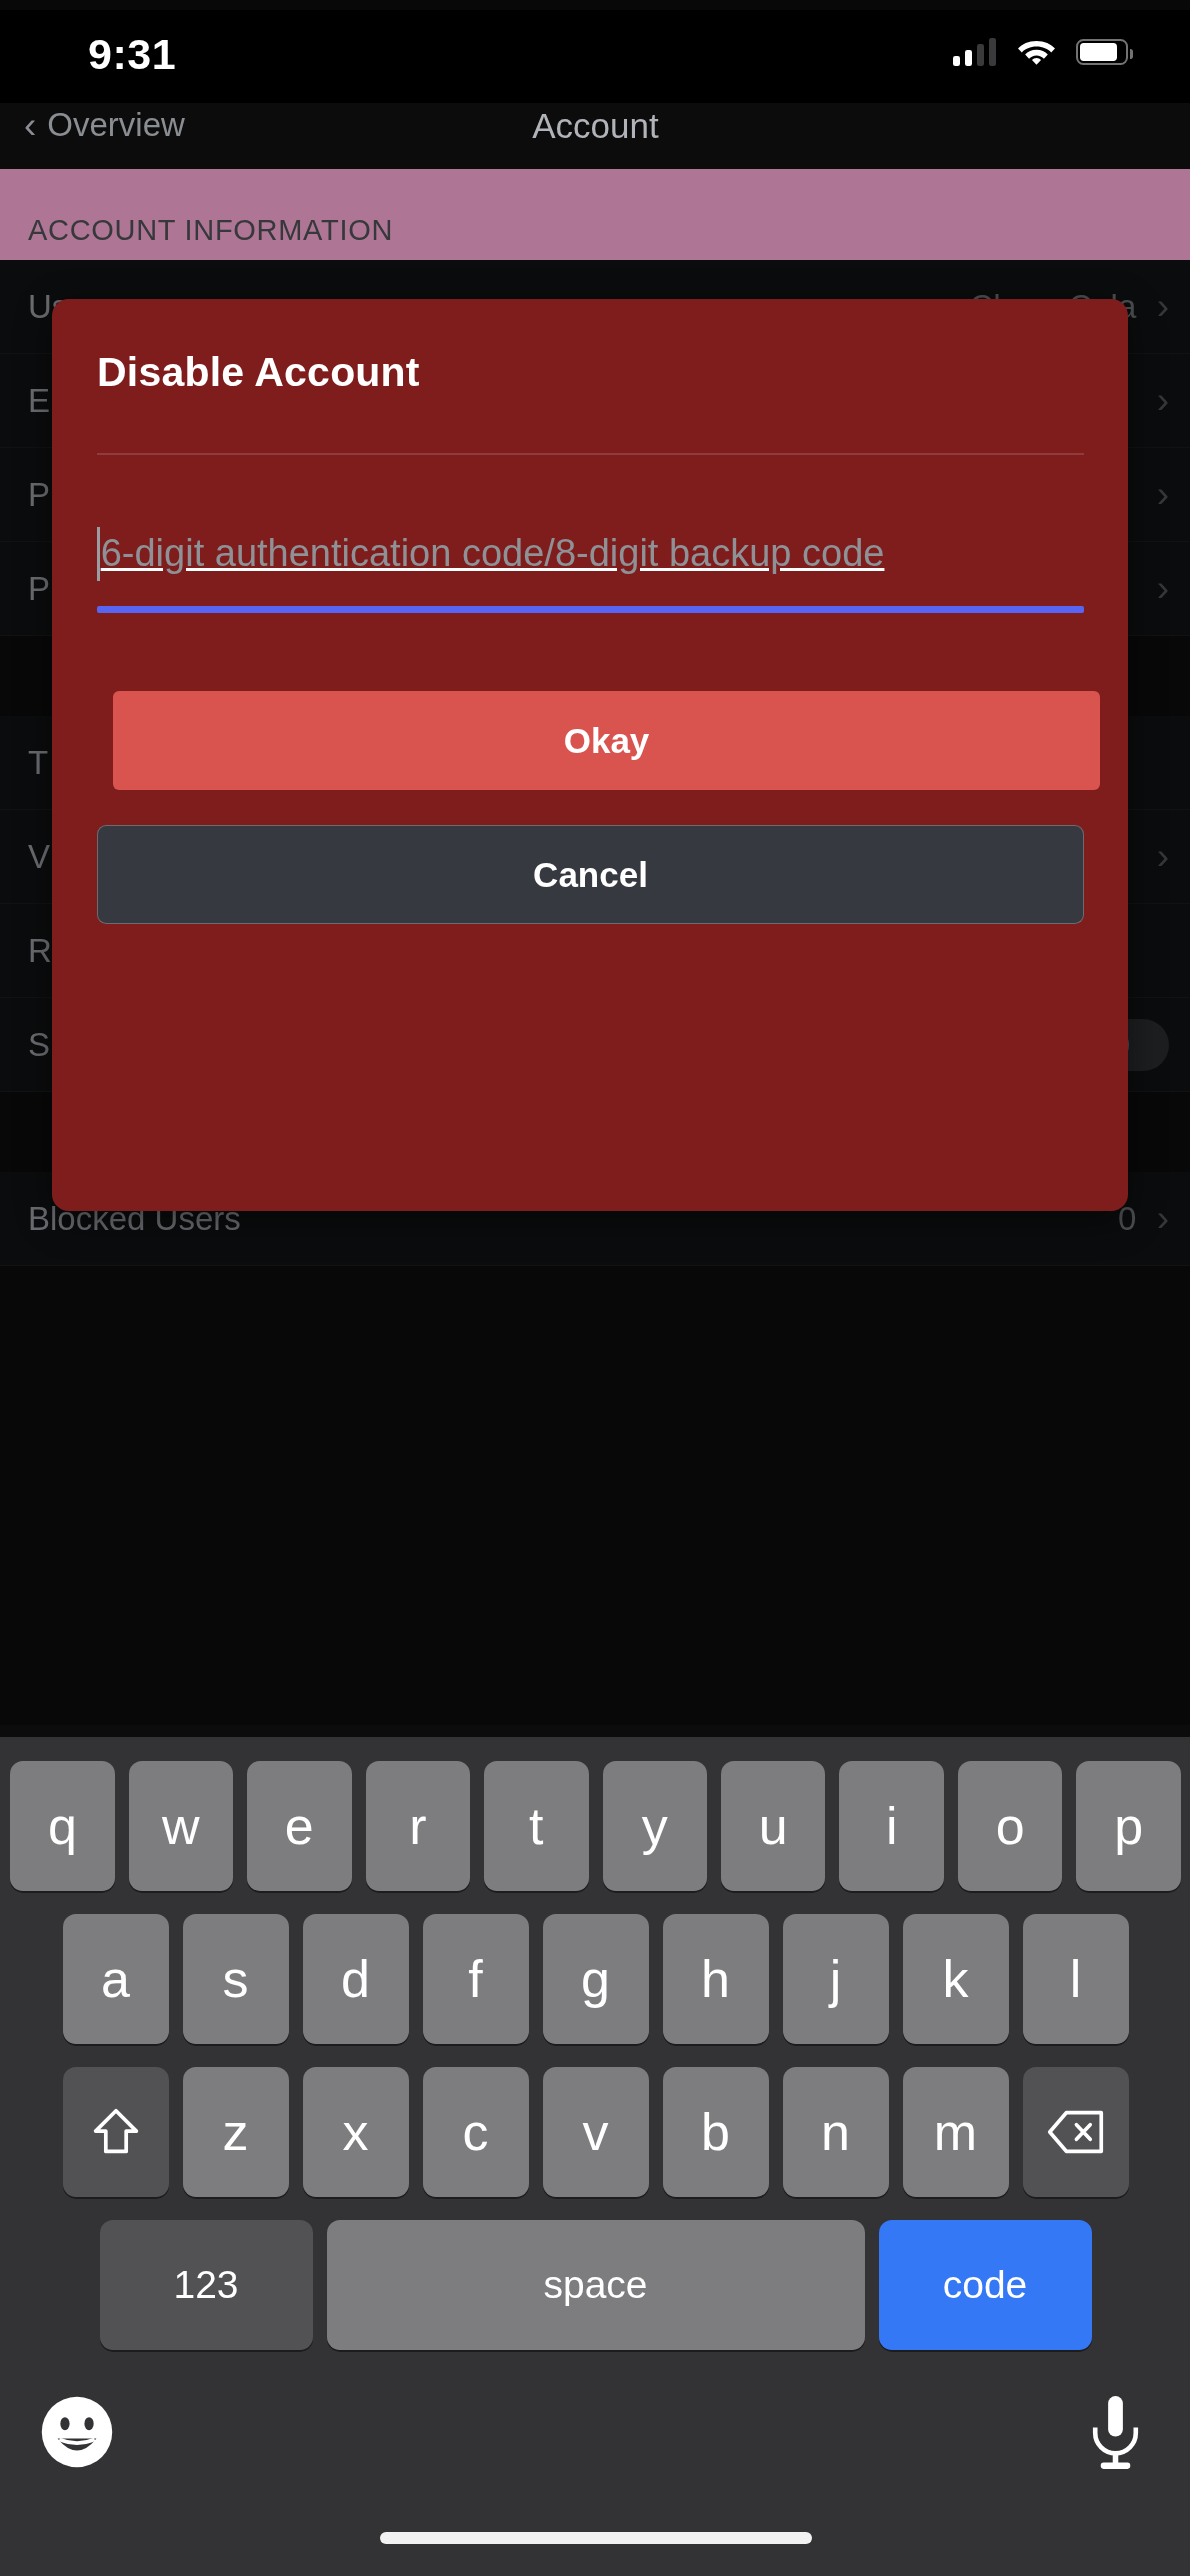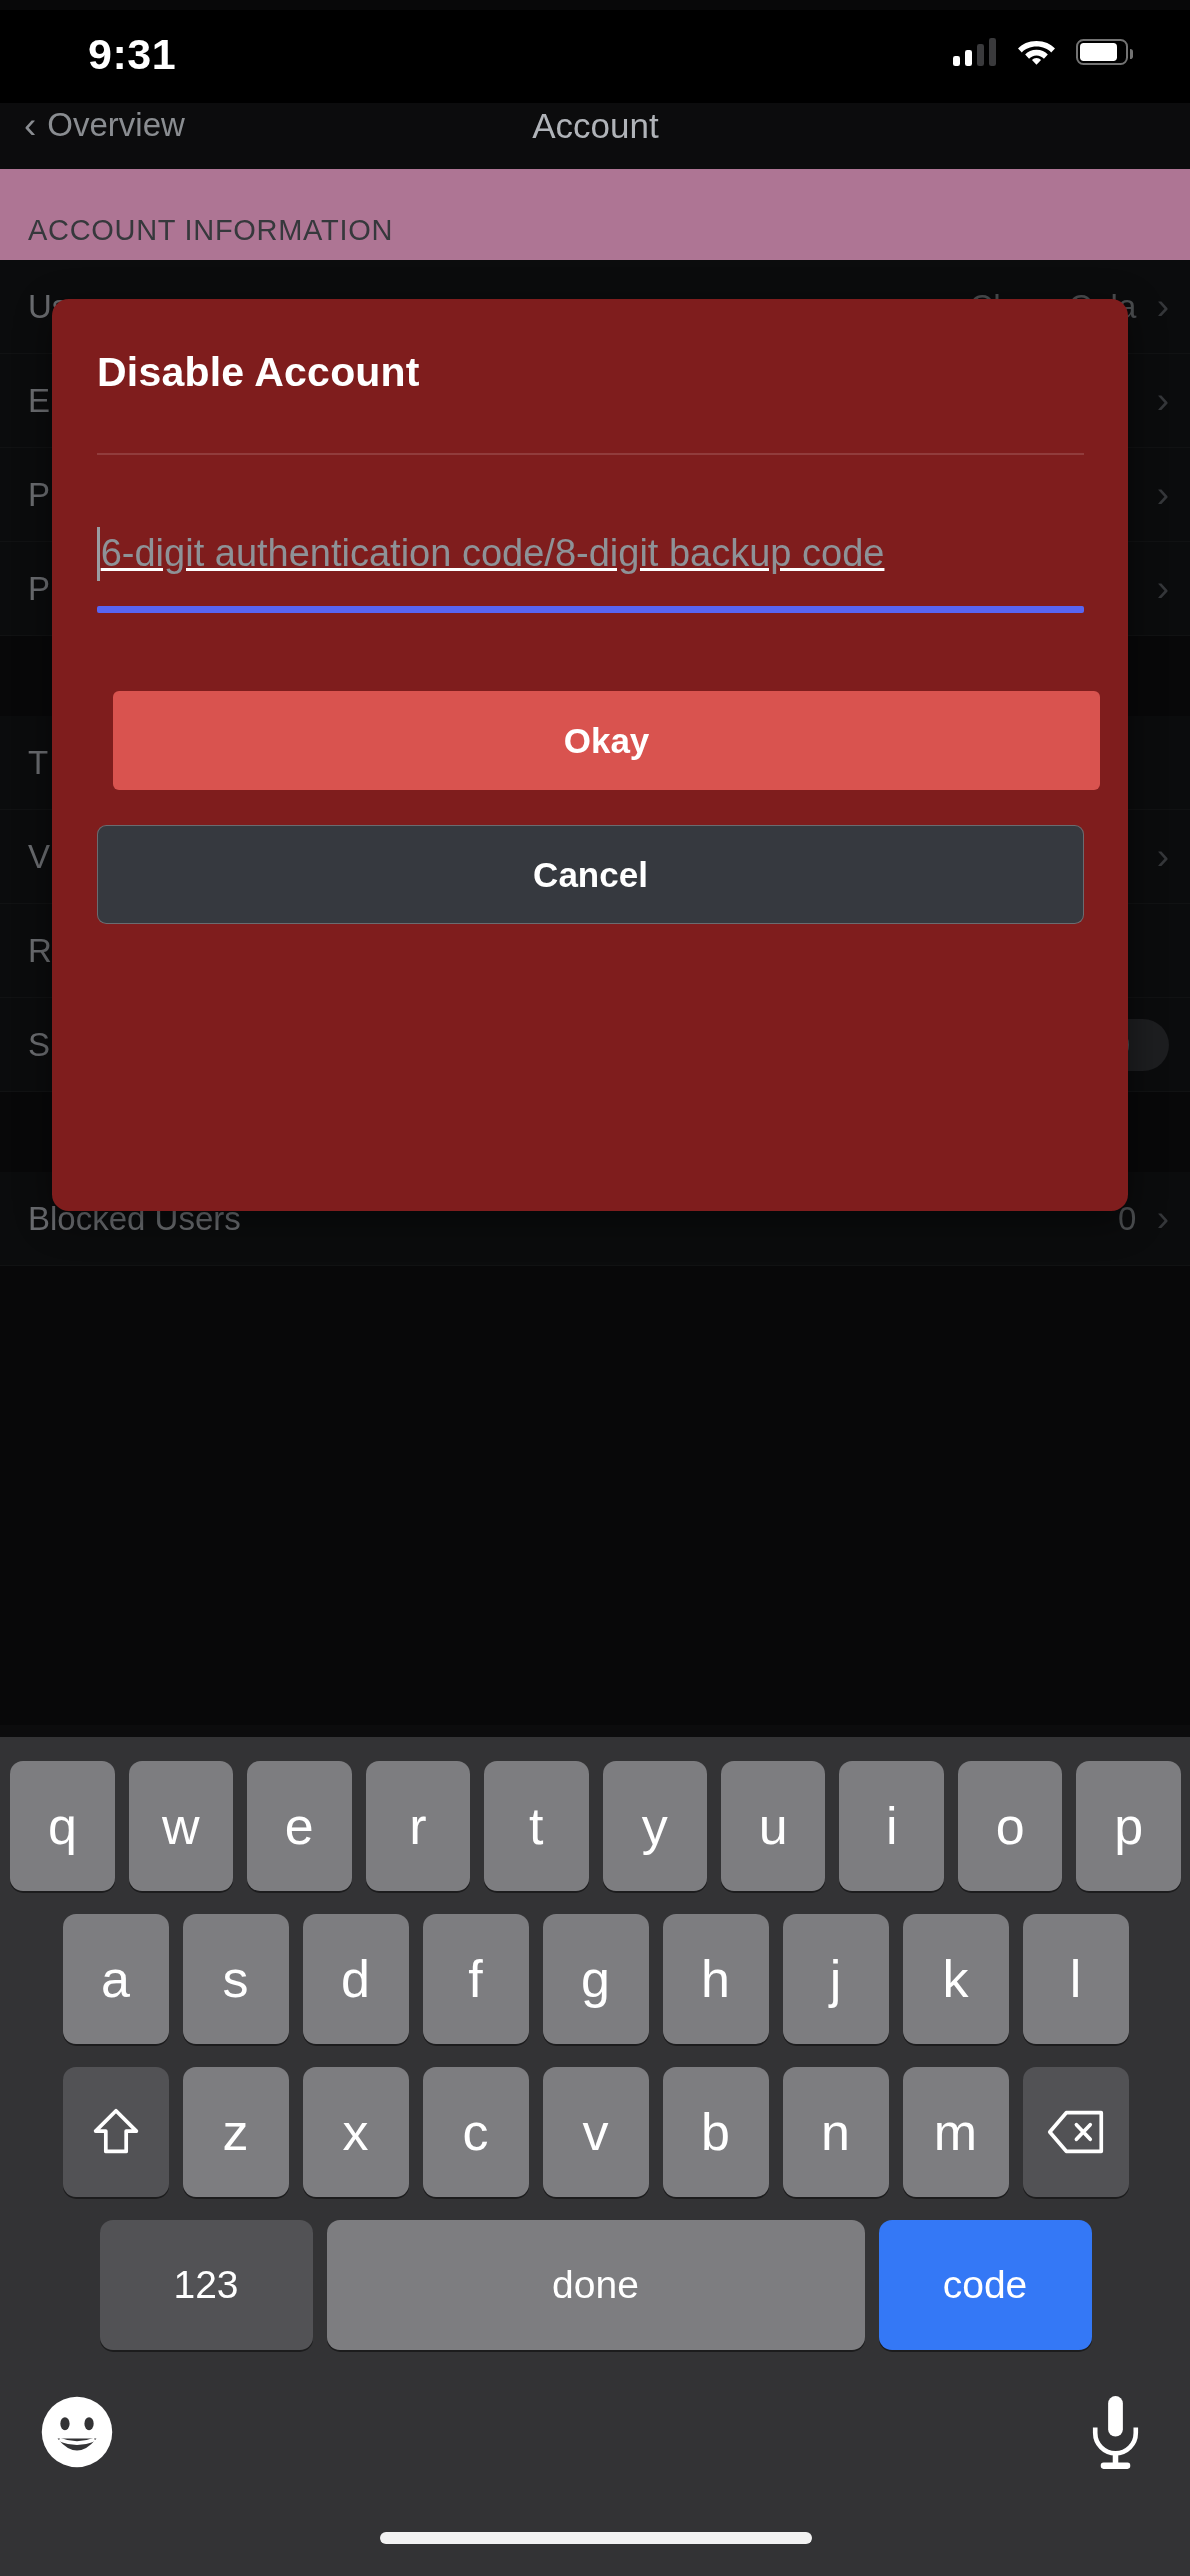--- a/index.html
+++ b/index.html
@@ -311,21 +311,21 @@
         <svg width="59" height="46" viewBox="0 0 64 50">
           <path d="M22 4 H60 V46 H22 L4 25 Z" fill="none" stroke="#fff" stroke-width="4" stroke-linejoin="round"></path>
           <path d="M33 17 L48 33 M48 17 L33 33" stroke="#fff" stroke-width="4" stroke-linecap="round"></path>
         </svg>
       </span>
     </div>
   </div>
 
   <div class="kb-row" id="kb-row4">
     <div class="key dark fn">123</div>
-    <div class="key space">done</div>
+    <div class="key space">space</div>
     <div class="key done">code</div>
   </div>
 
   <div id="kb-bottom">
     <div id="emoji-button">
       <svg width="76" height="76" viewBox="0 0 82 82">
         <circle cx="41" cy="41" r="38" fill="#fff"></circle>
         <ellipse cx="28" cy="32" rx="5" ry="7" fill="#333335"></ellipse>
         <ellipse cx="54" cy="32" rx="5" ry="7" fill="#333335"></ellipse>
         <path d="M20 48 Q41 74 62 48 Z" fill="#333335"></path>

